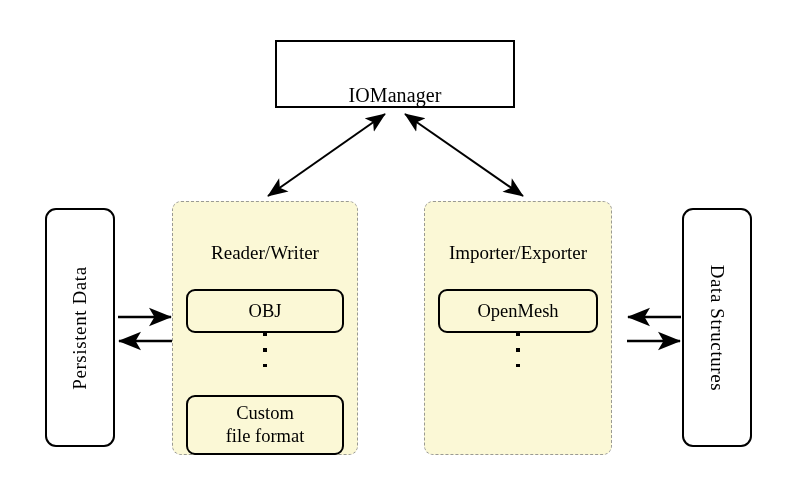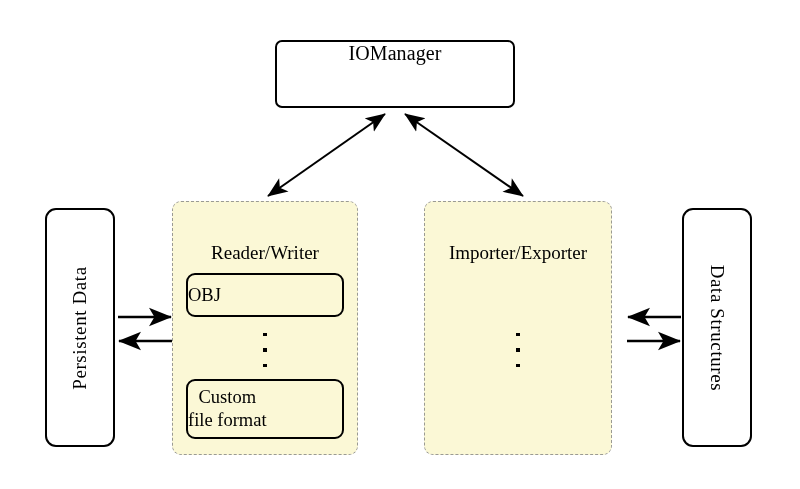--- a/index.html
+++ b/index.html
@@ -26,24 +26,24 @@
   }
 
   
   .manager-box {
     position: absolute;
     left: 275px;
     top: 40px;
     width: 240px;
     height: 68px;
     border: 2.4px solid #000000;
-    border-radius: 7px;
-    background: #ffffff;
-    display: flex;
-    align-items: flex-start;
+    border-radius: 0;
+    background: #ffffff;
+    display: flex;
+    align-items: flex-end;
     justify-content: center;
     box-sizing: border-box;
     z-index: 3;
   }
   .manager-label {
     font-size: 20px;
     line-height: 1.1;
     letter-spacing: 0.1px;
   }
 
@@ -75,23 +75,25 @@
 
   
   .inner-box {
     position: absolute;
     border: 2.6px solid #000000;
     border-radius: 9px;
     background: #fbf8d6;
     box-sizing: border-box;
     display: flex;
     align-items: center;
+    justify-content: center;
     text-align: center;
     font-size: 18.5px;
     line-height: 1.22;
+    margin-top: 16px;
   }
   .inner-top {
     left: 13px;
     right: 13px;
     top: 71px;
     height: 44px;
   }
   .inner-bottom {
     left: 13px;
     right: 13px;
@@ -194,20 +196,23 @@
       <span>
         <span>Custom</span><br>
         <span>file format</span>
       </span>
     </div>
   </div>
 
   <div class="panel panel-right">
     <div class="panel-title">Importer/Exporter</div>
 
+    <div class="inner-box inner-top">
+      <span>OpenMesh</span>
+    </div>
 
     <div class="vdots">
       <i></i>
         <i></i>
         <i></i>
     </div>
 
   </div>
 
   <div class="side-box side-left">

